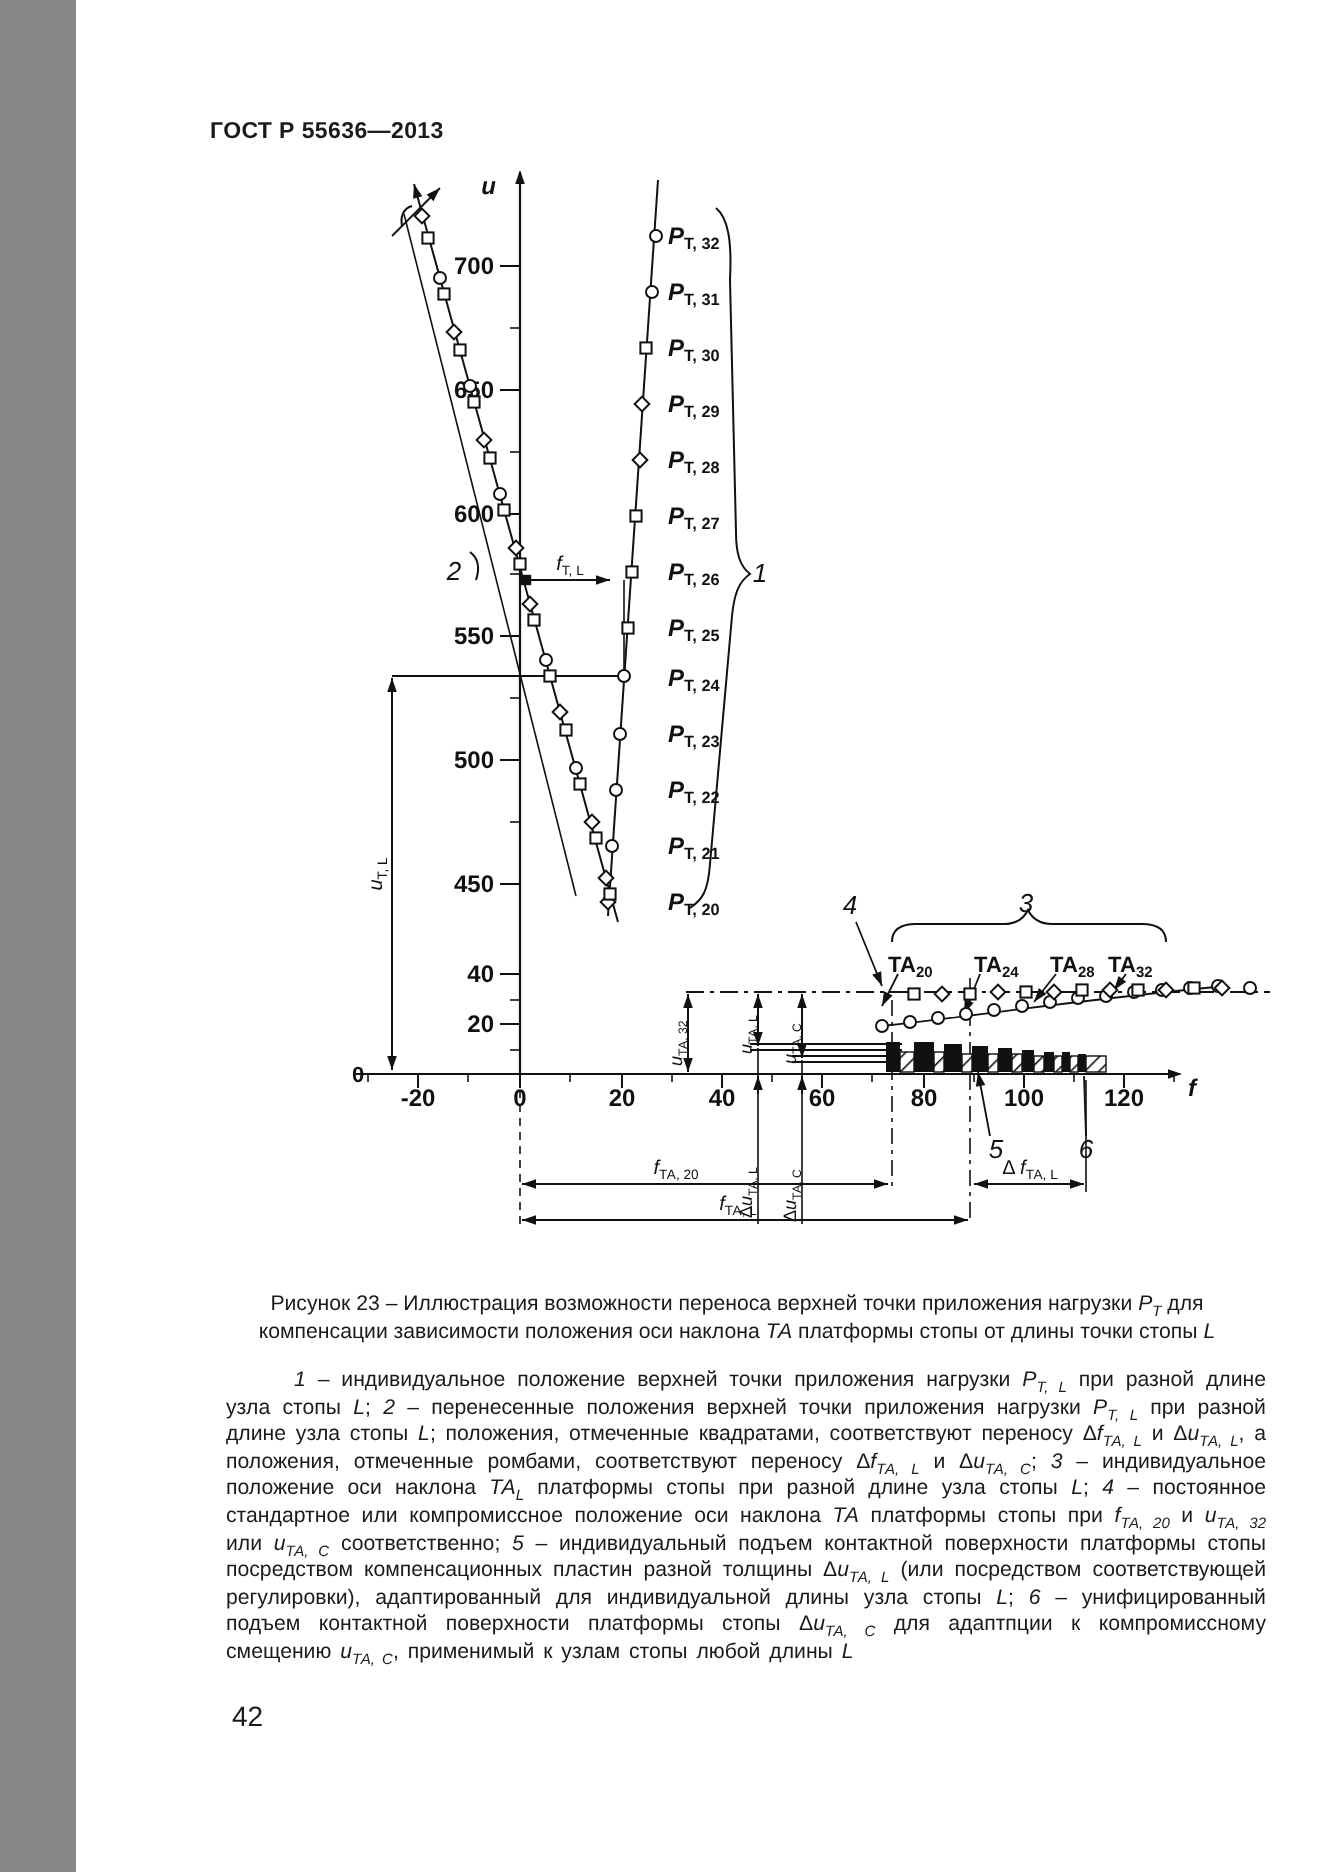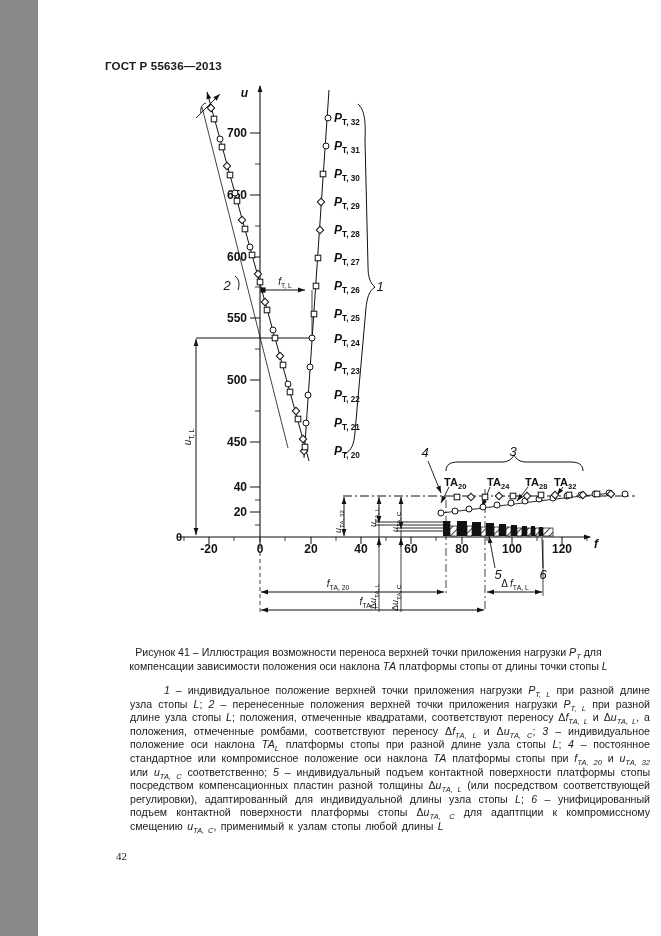--- a/index.html
+++ b/index.html
@@ -1,23 +1,23 @@
 <!DOCTYPE html>
 <html><head>
 <meta charset="utf-8">
 <style>
   html,body{margin:0;padding:0;background:#888;}
   .page{position:relative;width:661px;height:936px;background:#fff;overflow:hidden;
         font-family:"Liberation Sans",sans-serif;color:#1a1a1a;margin-left:38px;}
   .hdr{position:absolute;left:67px;top:60px;font-size:11.5px;font-weight:bold;letter-spacing:.2px;}
   .figwrap{position:absolute;left:0;top:0;width:661px;height:645px;}
   .cap{position:absolute;left:68px;top:645px;width:525px;font-size:10.6px;line-height:14px;text-align:center;}
-  .leg{position:absolute;left:92px;top:684px;width:520px;font-size:10.6px;line-height:13.6px;
+  .leg{position:absolute;left:75px;top:684px;width:520px;font-size:10.6px;line-height:13.6px;
        text-align:justify;text-indent:34px;word-spacing:1.5px;}
-  .pgnum{position:absolute;left:78px;top:850px;font-size:11px;font-family:Liberation Serif, serif;}
+  .pgnum{position:absolute;left:78px;top:850px;font-size:14px;}
   sub{font-size:7.5px;line-height:0;}
 </style>
 </head>
 <body>
 
 <div class="page">
   <div class="hdr">ГОСТ Р 55636—2013</div>
 
   <div class="figwrap">
     <svg id="fig" width="661" height="645" viewBox="0 0 661 645" font-family="Liberation Sans, sans-serif">
@@ -259,16 +259,16 @@
         <text x="338" y="527" font-size="9" fill="#111" text-anchor="start" font-weight="400" transform="rotate(-90 338 527)"><tspan font-style="italic">u</tspan><tspan font-size="6.12" dy="2.5">ТА, L</tspan></text>
         <text x="360" y="532" font-size="9" fill="#111" text-anchor="start" font-weight="400" transform="rotate(-90 360 532)"><tspan font-style="italic">u</tspan><tspan font-size="6.12" dy="2.5">ТА, С</tspan></text>
         <text x="338" y="609" font-size="9" fill="#111" text-anchor="start" font-weight="400" transform="rotate(-90 338 609)"><tspan>Δ</tspan><tspan font-style="italic">u</tspan><tspan font-size="6.12" dy="2.5">ТА, L</tspan></text>
         <text x="360" y="611" font-size="9" fill="#111" text-anchor="start" font-weight="400" transform="rotate(-90 360 611)"><tspan>Δ</tspan><tspan font-style="italic">u</tspan><tspan font-size="6.12" dy="2.5">ТА, С</tspan></text>
         <text x="300" y="587" font-size="10" fill="#111" text-anchor="middle" font-weight="400"><tspan font-style="italic">f</tspan><tspan font-size="6.800000000000001" dy="2.5">ТА, 20</tspan></text>
         <text x="477" y="587" font-size="10" fill="#111" text-anchor="middle" font-weight="400"><tspan>Δ </tspan><tspan font-style="italic">f</tspan><tspan font-size="6.800000000000001" dy="2.5">ТА, L</tspan></text>
         <text x="331" y="605" font-size="10" fill="#111" text-anchor="middle" font-weight="400"><tspan font-style="italic">f</tspan><tspan font-size="6.800000000000001" dy="2.5">ТА, L</tspan></text>
       </svg>
   </div>
 
-  <div class="cap"><span>Рисунок 41 – Иллюстрация возможности переноса верхней точки приложения нагрузки </span><span style="font-style: italic;">P</span><sub style="font-style: italic;">Т</sub><span> для компенсации зависимости положения оси наклона </span><span style="font-style: italic;">ТА</span><span> платформы стопы от длины точки стопы </span><span style="font-style: italic;">L</span></div>
+  <div class="cap"><span>Рисунок 23 – Иллюстрация возможности переноса верхней точки приложения нагрузки </span><span style="font-style: italic;">P</span><sub style="font-style: italic;">Т</sub><span> для компенсации зависимости положения оси наклона </span><span style="font-style: italic;">ТА</span><span> платформы стопы от длины точки стопы </span><span style="font-style: italic;">L</span></div>
   <div class="leg"><span style="font-style: italic;">1</span><span> – индивидуальное положение верхней точки приложения нагрузки </span><span style="font-style: italic;">P</span><sub style="font-style: italic;">Т, L</sub><span> при разной длине узла стопы </span><span style="font-style: italic;">L</span><span>; </span><span style="font-style: italic;">2</span><span> – перенесенные положения верхней точки приложения нагрузки </span><span style="font-style: italic;">P</span><sub style="font-style: italic;">Т, L</sub><span> при разной длине узла стопы </span><span style="font-style: italic;">L</span><span>; положения, отмеченные квадратами, соответствуют переносу  Δ</span><span style="font-style: italic;">f</span><sub style="font-style: italic;">ТА, L</sub><span> и Δ</span><span style="font-style: italic;">u</span><sub style="font-style: italic;">ТА, L</sub><span>, а положения, отмеченные ромбами, соответствуют переносу Δ</span><span style="font-style: italic;">f</span><sub style="font-style: italic;">ТА, L</sub><span> и Δ</span><span style="font-style: italic;">u</span><sub style="font-style: italic;">ТА, С</sub><span>; </span><span style="font-style: italic;">3</span><span> – индивидуальное положение оси наклона </span><span style="font-style: italic;">ТА</span><sub style="font-style: italic;">L</sub><span> платформы стопы при разной длине узла стопы </span><span style="font-style: italic;">L</span><span>; </span><span style="font-style: italic;">4</span><span> –  постоянное  стандартное  или компромиссное положение оси наклона </span><span style="font-style: italic;">ТА</span><span> платформы стопы при </span><span style="font-style: italic;">f</span><sub style="font-style: italic;">ТА, 20</sub><span> и </span><span style="font-style: italic;">u</span><sub style="font-style: italic;">ТА, 32</sub><span> или </span><span style="font-style: italic;">u</span><sub style="font-style: italic;">ТА, С</sub><span> соответственно; </span><span style="font-style: italic;">5</span><span> – индивидуальный подъем контактной поверхности платформы стопы посредством компенсационных пластин разной толщины Δ</span><span style="font-style: italic;">u</span><sub style="font-style: italic;">ТА, L</sub><span> (или посредством соответствующей регулировки), адаптированный для индивидуальной длины узла стопы </span><span style="font-style: italic;">L</span><span>; </span><span style="font-style: italic;">6</span><span> –  унифицированный  подъем  контактной поверхности платформы стопы Δ</span><span style="font-style: italic;">u</span><sub style="font-style: italic;">ТА, С</sub><span> для адаптпции к компромиссному смещению </span><span style="font-style: italic;">u</span><sub style="font-style: italic;">ТА, С</sub><span>, применимый к узлам стопы любой длины </span><span style="font-style: italic;">L</span></div>
   <div class="pgnum">42</div>
 </div>
 
 </body></html>

